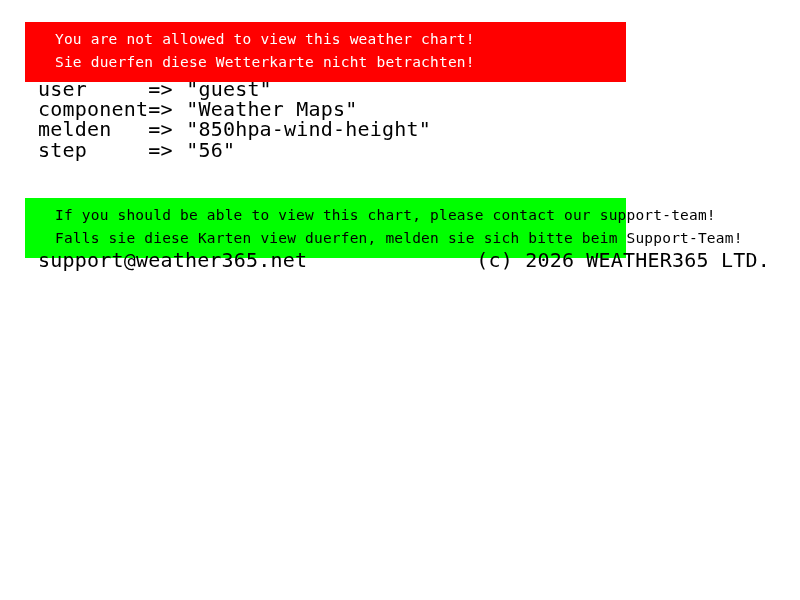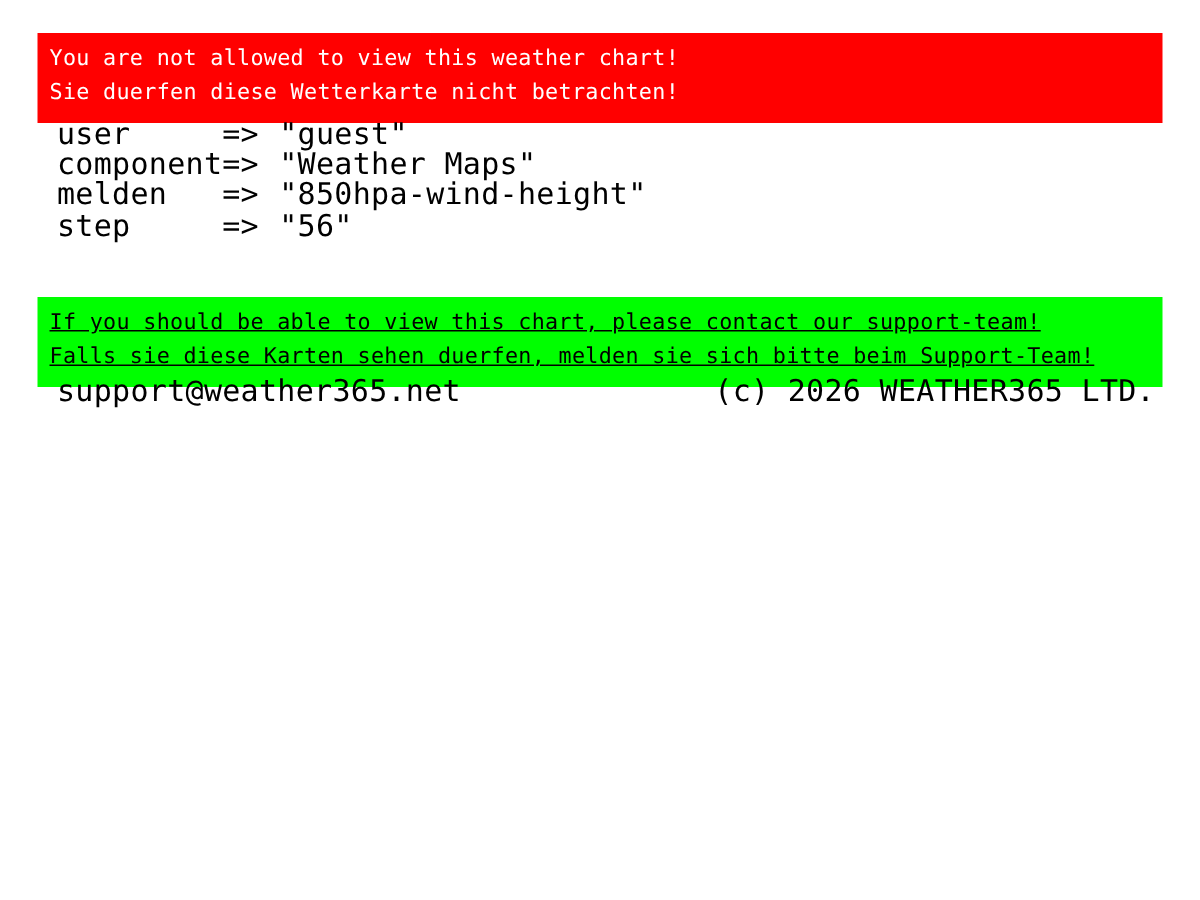--- a/index.html
+++ b/index.html
@@ -16,38 +16,37 @@
   }
   .page {
     position: relative;
     width: 800px;
     height: 600px;
   }
 
   .banner {
     position: absolute;
     left: 25px;
-    width: 750px;
+    width: 601px;
     box-sizing: border-box;
-    padding: 6px 14px 8px 8px;
+    padding: 6px 14px 8px 30px;
     font-size: 14.5px;
     line-height: 23px;
     white-space: nowrap;
     letter-spacing: 0.2px;
   }
   .banner-error {
     top: 22px;
     background: #ff0000;
     color: #ffffff;
   }
   .banner-info {
     top: 198px;
     background: #00ff00;
     color: #000000;
-    text-decoration: underline;
   }
   .banner-line {
     display: block;
   }
 
   .params {
     position: absolute;
     left: 38px;
     top: 79px;
     font-size: 20px;
@@ -116,21 +115,21 @@
       <tr>
         <td class="key">step</td>
         <td class="arrow">=&gt;</td>
         <td class="val">"56"</td>
       </tr>
     </tbody>
   </table>
 
   <div class="banner banner-info">
     <span class="banner-line">If you should be able to view this chart, please contact our support-team!</span>
-    <span class="banner-line">Falls sie diese Karten sehen duerfen, melden sie sich bitte beim Support-Team!</span>
+    <span class="banner-line">Falls sie diese Karten view duerfen, melden sie sich bitte beim Support-Team!</span>
   </div>
 
   <div class="footer">
     <span class="footer-left">support@weather365.net</span>
     <span class="footer-right">(c) 2026 WEATHER365 LTD.</span>
   </div>
 
 </div>
 
 </body></html>

